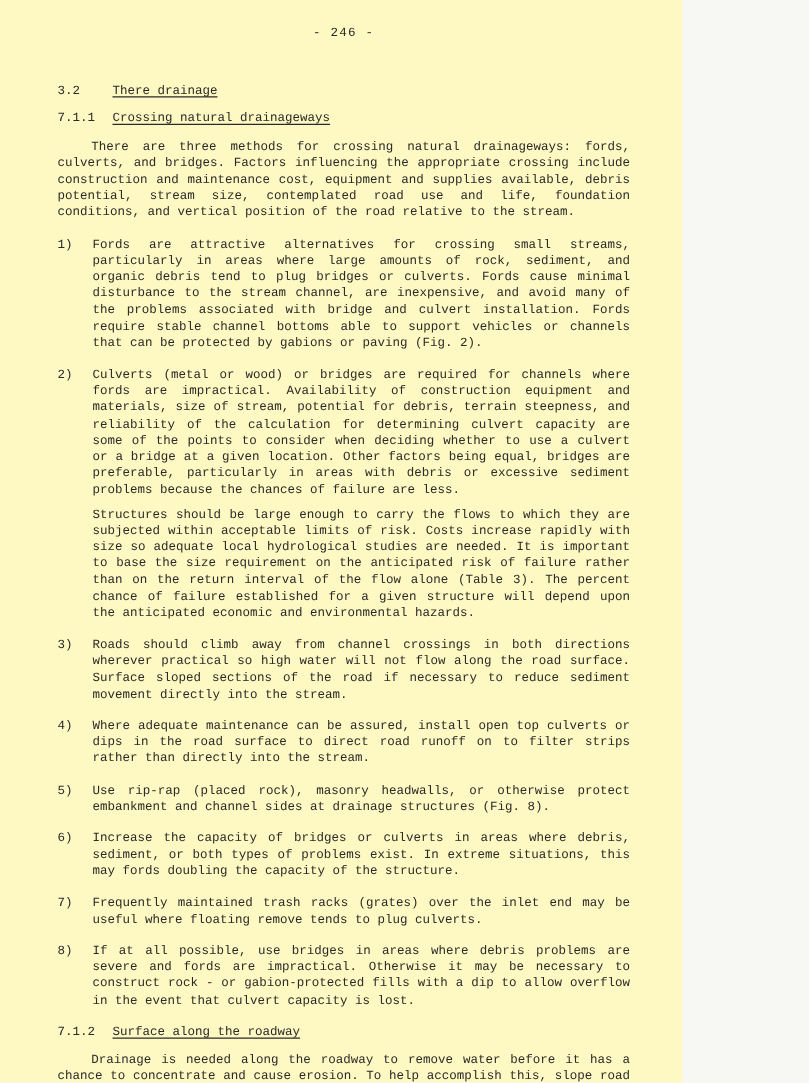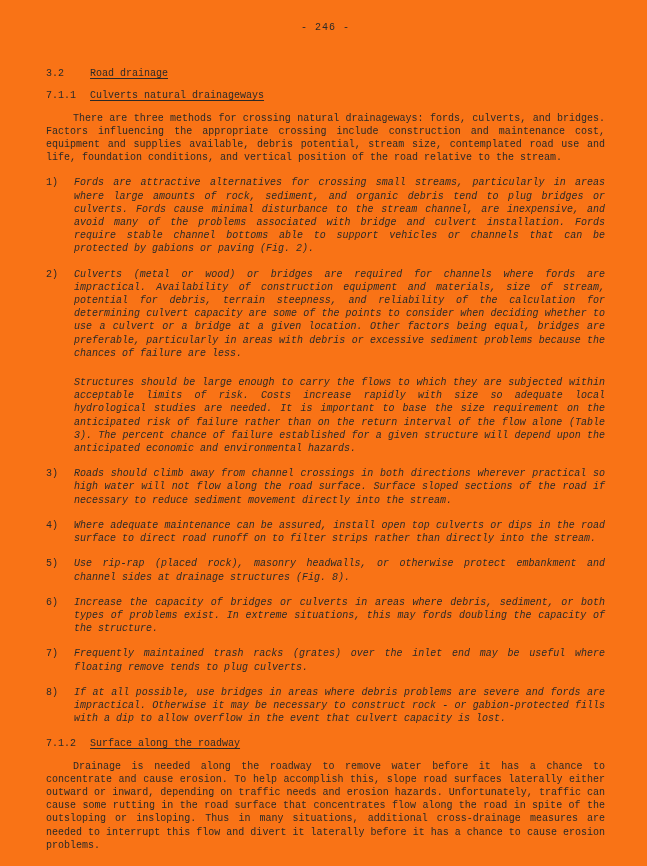--- a/index.html
+++ b/index.html
@@ -7,23 +7,23 @@
   body {
     width: 647px;
     height: 866px;
     font-family: "Liberation Mono", "DejaVu Sans Mono", monospace;
     font-size: 10px;
     line-height: 13.2px;
     color: #2b2a28;
     overflow: hidden;
   }
   .page {
-    width: 647px;
+    width: 546px;
     height: 866px;
-    background: #f97316;
+    background: #fef9c3;
     padding: 21px 42px 0 46px;
   }
   .page-number {
     text-align: center;
     margin-bottom: 33px;
     letter-spacing: 1px;
   }
   .heading {
     display: flex;
     margin-bottom: 9px;
@@ -46,44 +46,43 @@
     margin-bottom: 12px;
   }
   .item-num {
     flex: 0 0 28px;
   }
   .item-body {
     flex: 1;
   }
   .item-para {
     text-align: justify;
-    font-style: italic;
   }
   .item-para + .item-para {
-    margin-top: 16px;
+    margin-top: 6px;
   }
   .closing {
     margin-bottom: 0;
   }
 </style>
 </head>
 <body>
 
 <div class="page">
 
   <div class="page-number">- 246 -</div>
 
   <div class="heading">
     <span class="h-num">3.2</span>
-    <span class="h-title">Road drainage</span>
+    <span class="h-title">There drainage</span>
   </div>
 
   <div class="heading">
     <span class="h-num">7.1.1</span>
-    <span class="h-title">Culverts natural drainageways</span>
+    <span class="h-title">Crossing natural drainageways</span>
   </div>
 
   <p class="para">There are three methods for crossing natural drainageways:  fords, culverts, and bridges.  Factors influencing the appropriate crossing include construction and maintenance cost, equipment and supplies available, debris potential, stream size, contemplated road use and life, foundation conditions, and vertical position of the road relative to the stream.</p>
 
   <div class="item">
     <span class="item-num">1)</span>
     <div class="item-body">
       <p class="item-para">Fords are attractive alternatives for crossing small streams, particularly in areas where large amounts of rock, sediment, and organic debris tend to plug bridges or culverts.  Fords cause minimal disturbance to the stream channel, are inexpensive, and avoid many of the problems associated with bridge and culvert installation.  Fords require stable channel bottoms able to support vehicles or channels that can be protected by gabions or paving (Fig. 2).</p>
     </div>
   </div>

